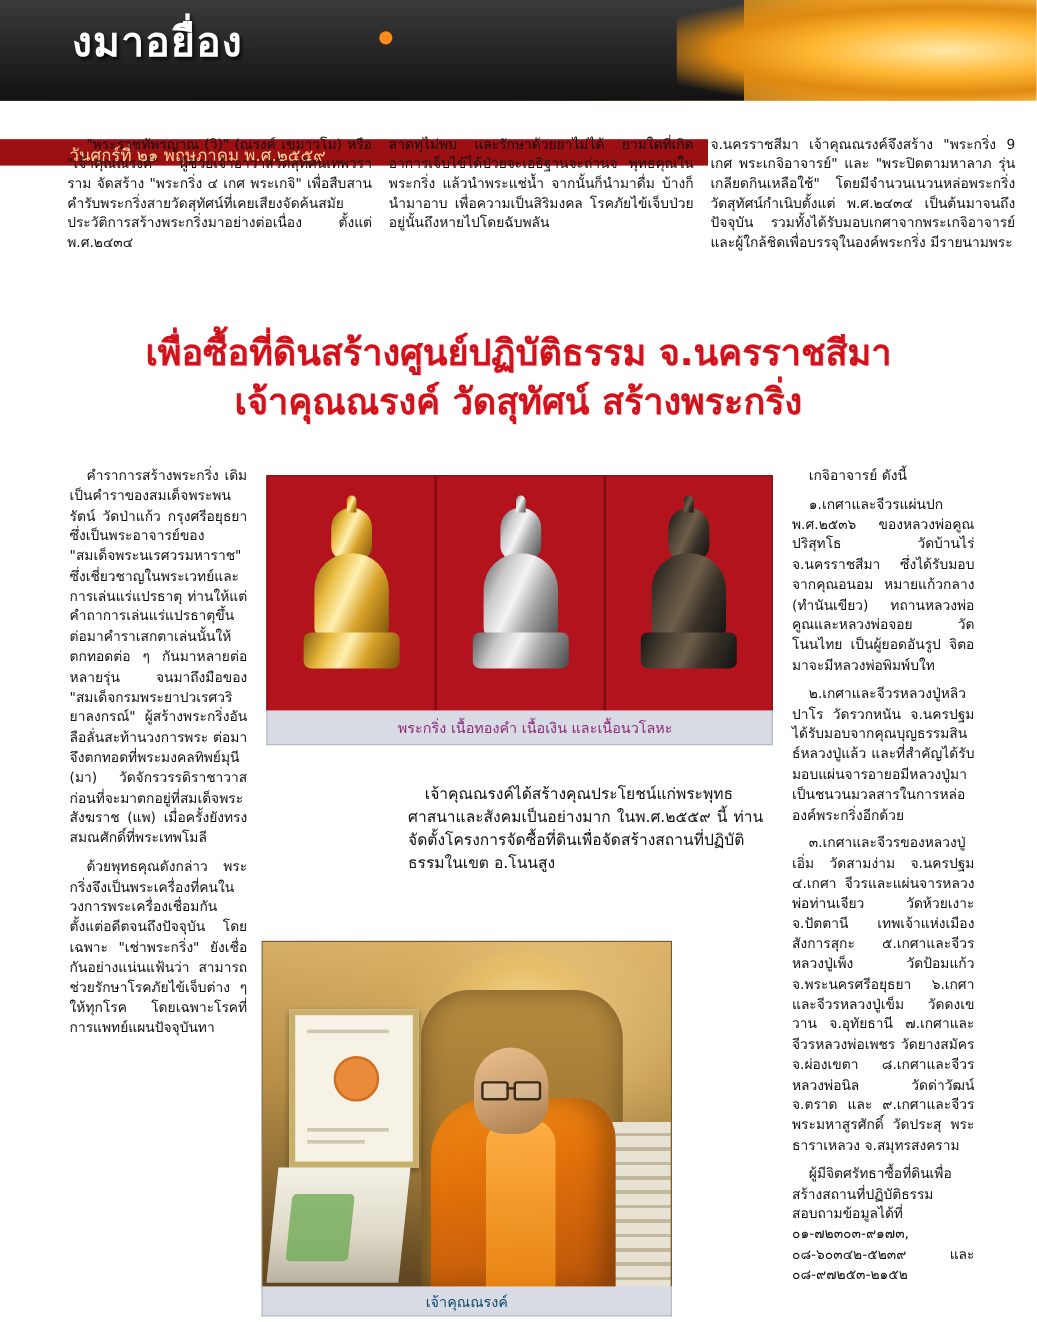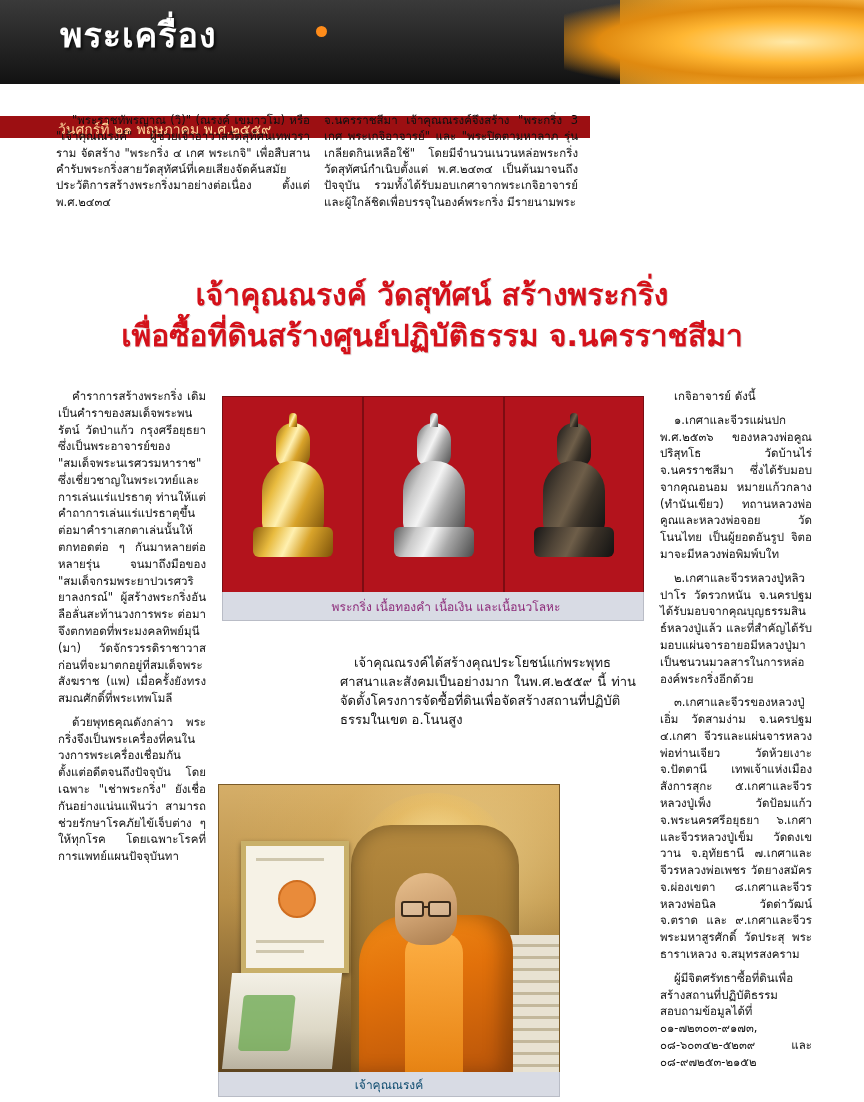--- a/index.html
+++ b/index.html
@@ -423,36 +423,37 @@
     color: #0c4a6e;
     font-size: 12px;
   }
 </style>
 </head>
 <body>
 
 <div class="page">
 
   <div class="masthead">
-    <div class="mast-title">พระเครื่อง</div>
+    <div class="mast-title">งมาอยื่อง</div>
     <div class="mast-dot"></div>
     <div class="mast-glow"></div>
   </div>
   <div class="date-bar">
     <div class="date-text">วันศุกร์ที่ ๒๑ พฤษภาคม พ.ศ.๒๕๕๙</div>
   </div>
 
   <div class="teaser">
     <div class="col first">"พระราชทัพรญาณ (วิ)" (ณรงค์ เขมาวโม) หรือ "เจ้าคุณณรงค์" ผู้ช่วยเจ้าอาวาสวัดสุทัศนเทพวราราม จัดสร้าง "พระกริ่ง ๔ เกศ พระเกจิ" เพื่อสืบสานคำรับพระกริ่งสายวัดสุทัศน์ที่เคยเสียงจัดค้นสมัยประวัติการสร้างพระกริ่งมาอย่างต่อเนื่อง ตั้งแต่ พ.ศ.๒๔๓๔</div>
-    <div class="col">จ.นครราชสีมา เจ้าคุณณรงค์จึงสร้าง "พระกริ่ง 3 เกศ พระเกจิอาจารย์" และ "พระปิดตามหาลาภ รุ่นเกลียดกินเหลือใช้" โดยมีจำนวนเนวนหล่อพระกริ่งวัดสุทัศน์กำเนิบตั้งแต่ พ.ศ.๒๔๓๔ เป็นต้นมาจนถึงปัจจุบัน รวมทั้งได้รับมอบเกศาจากพระเกจิอาจารย์และผู้ใกล้ชิดเพื่อบรรจุในองค์พระกริ่ง มีรายนามพระ</div>
+    <div class="col">สาดทุไม่พบ และรักษาด้วยยาไม่ได้ ยามใดที่เกิดอาการเจ็บไข้ได้ป่วยจะเอธิฐานจะถ่านจ พุทธคุณในพระกริ่ง แล้วนำพระแช่น้ำ จากนั้นก็นำมาดื่ม บ้างก็นำมาอาบ เพื่อความเป็นสิริมงคล โรคภัยไข้เจ็บป่วยอยู่นั้นถึงหายไปโดยฉับพลัน</div>
+    <div class="col">จ.นครราชสีมา เจ้าคุณณรงค์จึงสร้าง "พระกริ่ง 9 เกศ พระเกจิอาจารย์" และ "พระปิดตามหาลาภ รุ่นเกลียดกินเหลือใช้" โดยมีจำนวนเนวนหล่อพระกริ่งวัดสุทัศน์กำเนิบตั้งแต่ พ.ศ.๒๔๓๔ เป็นต้นมาจนถึงปัจจุบัน รวมทั้งได้รับมอบเกศาจากพระเกจิอาจารย์และผู้ใกล้ชิดเพื่อบรรจุในองค์พระกริ่ง มีรายนามพระ</div>
   </div>
 
   <div class="headline">
+    <div class="line">เพื่อซื้อที่ดินสร้างศูนย์ปฏิบัติธรรม จ.นครราชสีมา</div>
     <div class="line">เจ้าคุณณรงค์ วัดสุทัศน์ สร้างพระกริ่ง</div>
-    <div class="line">เพื่อซื้อที่ดินสร้างศูนย์ปฏิบัติธรรม จ.นครราชสีมา</div>
   </div>
 
   <div class="body-left">
     <p>คำราการสร้างพระกริ่ง เดิมเป็นคำราของสมเด็จพระพนรัตน์ วัดป่าแก้ว กรุงศรีอยุธยา ซึ่งเป็นพระอาจารย์ของ "สมเด็จพระนเรศวรมหาราช" ซึ่งเชี่ยวชาญในพระเวทย์และการเล่นแร่แปรธาตุ ท่านให้แต่คำถาการเล่นแร่แปรธาตุขึ้น ต่อมาคำราเสกตาเล่นนั้นให้ตกทอดต่อ ๆ กันมาหลายต่อหลายรุ่น จนมาถึงมือของ "สมเด็จกรมพระยาปวเรศวริยาลงกรณ์" ผู้สร้างพระกริ่งอันลือลั่นสะท้านวงการพระ ต่อมาจึงตกทอดที่พระมงคลทิพย์มุนี (มา) วัดจักรวรรดิราชาวาส ก่อนที่จะมาตกอยู่ที่สมเด็จพระสังฆราช (แพ) เมื่อครั้งยังทรงสมณศักดิ์ที่พระเทพโมลี</p>
     <p>ด้วยพุทธคุณดังกล่าว พระกริ่งจึงเป็นพระเครื่องที่คนในวงการพระเครื่องเชื่อมกันตั้งแต่อดีตจนถึงปัจจุบัน โดยเฉพาะ "เช่าพระกริ่ง" ยังเชื่อกันอย่างแน่นแฟ้นว่า สามารถช่วยรักษาโรคภัยไข้เจ็บต่าง ๆ ให้ทุกโรค โดยเฉพาะโรคที่การแพทย์แผนปัจจุบันทา</p>
   </div>
 
   <div class="amulet-photo">
     <div class="divider d1"></div>
     <div class="divider d2"></div>

